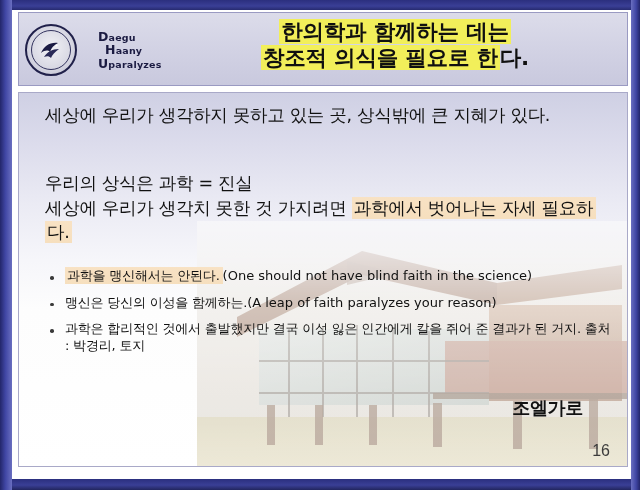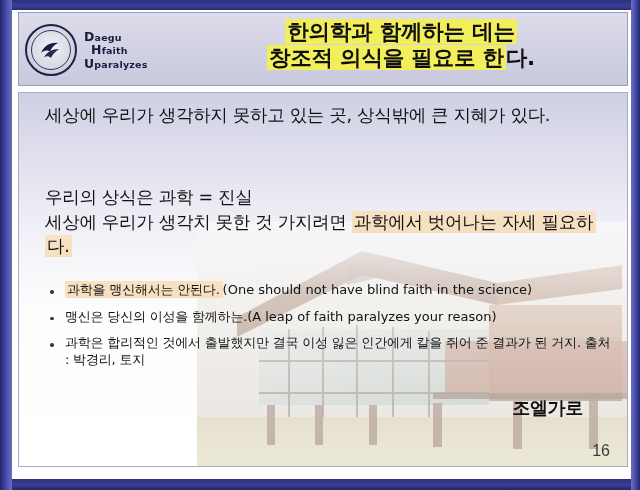--- a/index.html
+++ b/index.html
@@ -64,21 +64,21 @@
   }
 
   .logo-block {
     position: absolute;
     left: 6px;
     top: 4px;
     width: 128px;
     height: 66px;
     display: flex;
     align-items: center;
-    gap: 7px;
+    gap: 21px;
   }
   .seal {
     position: relative;
     width: 52px;
     height: 52px;
     border-radius: 50%;
     background: radial-gradient(circle at 50% 45%, #f2f2f6 0%, #d9d9e4 55%, #b9b9cc 100%);
     border: 2px solid #20204a;
     box-sizing: border-box;
     flex: 0 0 auto;
@@ -103,21 +103,21 @@
     font-weight: bold;
     letter-spacing: 0.2px;
   }
   .logo-text div { white-space: nowrap; font-size: 9.5px; }
   .logo-text .cap { font-size: 12.5px; }
   .logo-line-2 { padding-left: 7px; }
   .logo-line-3 { padding-left: 0px; }
 
   .title-wrap {
     position: absolute;
-    left: 156px;
+    left: 150px;
     top: 6px;
     width: 452px;
     text-align: center;
     line-height: 1.22;
   }
   .title-line {
     font-size: 21.5px;
     font-weight: bold;
     color: #101010;
     letter-spacing: -0.2px;
@@ -174,21 +174,21 @@
     padding: 10px 14px 0 26px;
   }
 
   .para {
     font-size: 17.5px;
     color: #111111;
     line-height: 1.42;
     letter-spacing: -0.3px;
     margin: 0;
   }
-  .para-1 { margin-bottom: 32px; }
+  .para-1 { margin-bottom: 18px; }
   .para-2 { margin-bottom: 0; }
 
   .hl-peach {
     background: linear-gradient(180deg, #f8e2c4 0%, #f6dfbe 100%);
     padding: 1px 3px 1px 2px;
     box-decoration-break: clone;
     -webkit-box-decoration-break: clone;
   }
 
   .bullets {
@@ -256,21 +256,21 @@
         <div class="glyph">
           <svg width="26" height="26" viewBox="0 0 26 26">
             <path d="M3 16 C6 9, 12 5, 20 6 C16 8, 13 11, 12 15 C10 13, 7 13, 3 16 Z" fill="#1d1d45"></path>
             <path d="M6 20 C9 15, 14 12, 21 12 C17 15, 14 18, 13 21 C11 19, 9 19, 6 20 Z" fill="#2a2a58"></path>
             <circle cx="18.5" cy="8.5" r="1.1" fill="#ffffff"></circle>
           </svg>
         </div>
       </div>
       <div class="logo-text">
         <div class="logo-line-1"><span class="cap">D</span><span>aegu</span></div>
-        <div class="logo-line-2"><span class="cap">H</span><span>faith</span></div>
+        <div class="logo-line-2"><span class="cap">H</span><span>aany</span></div>
         <div class="logo-line-3"><span class="cap">U</span><span>paralyzes</span></div>
       </div>
     </div>
 
     <div class="title-wrap">
       <div class="title-line">
         <span class="hl-yellow">한의학과 함께하는 데는</span>
       </div>
       <div class="title-line">
         <span class="hl-yellow">창조적 의식을 필요로 한</span><span>다.</span>

